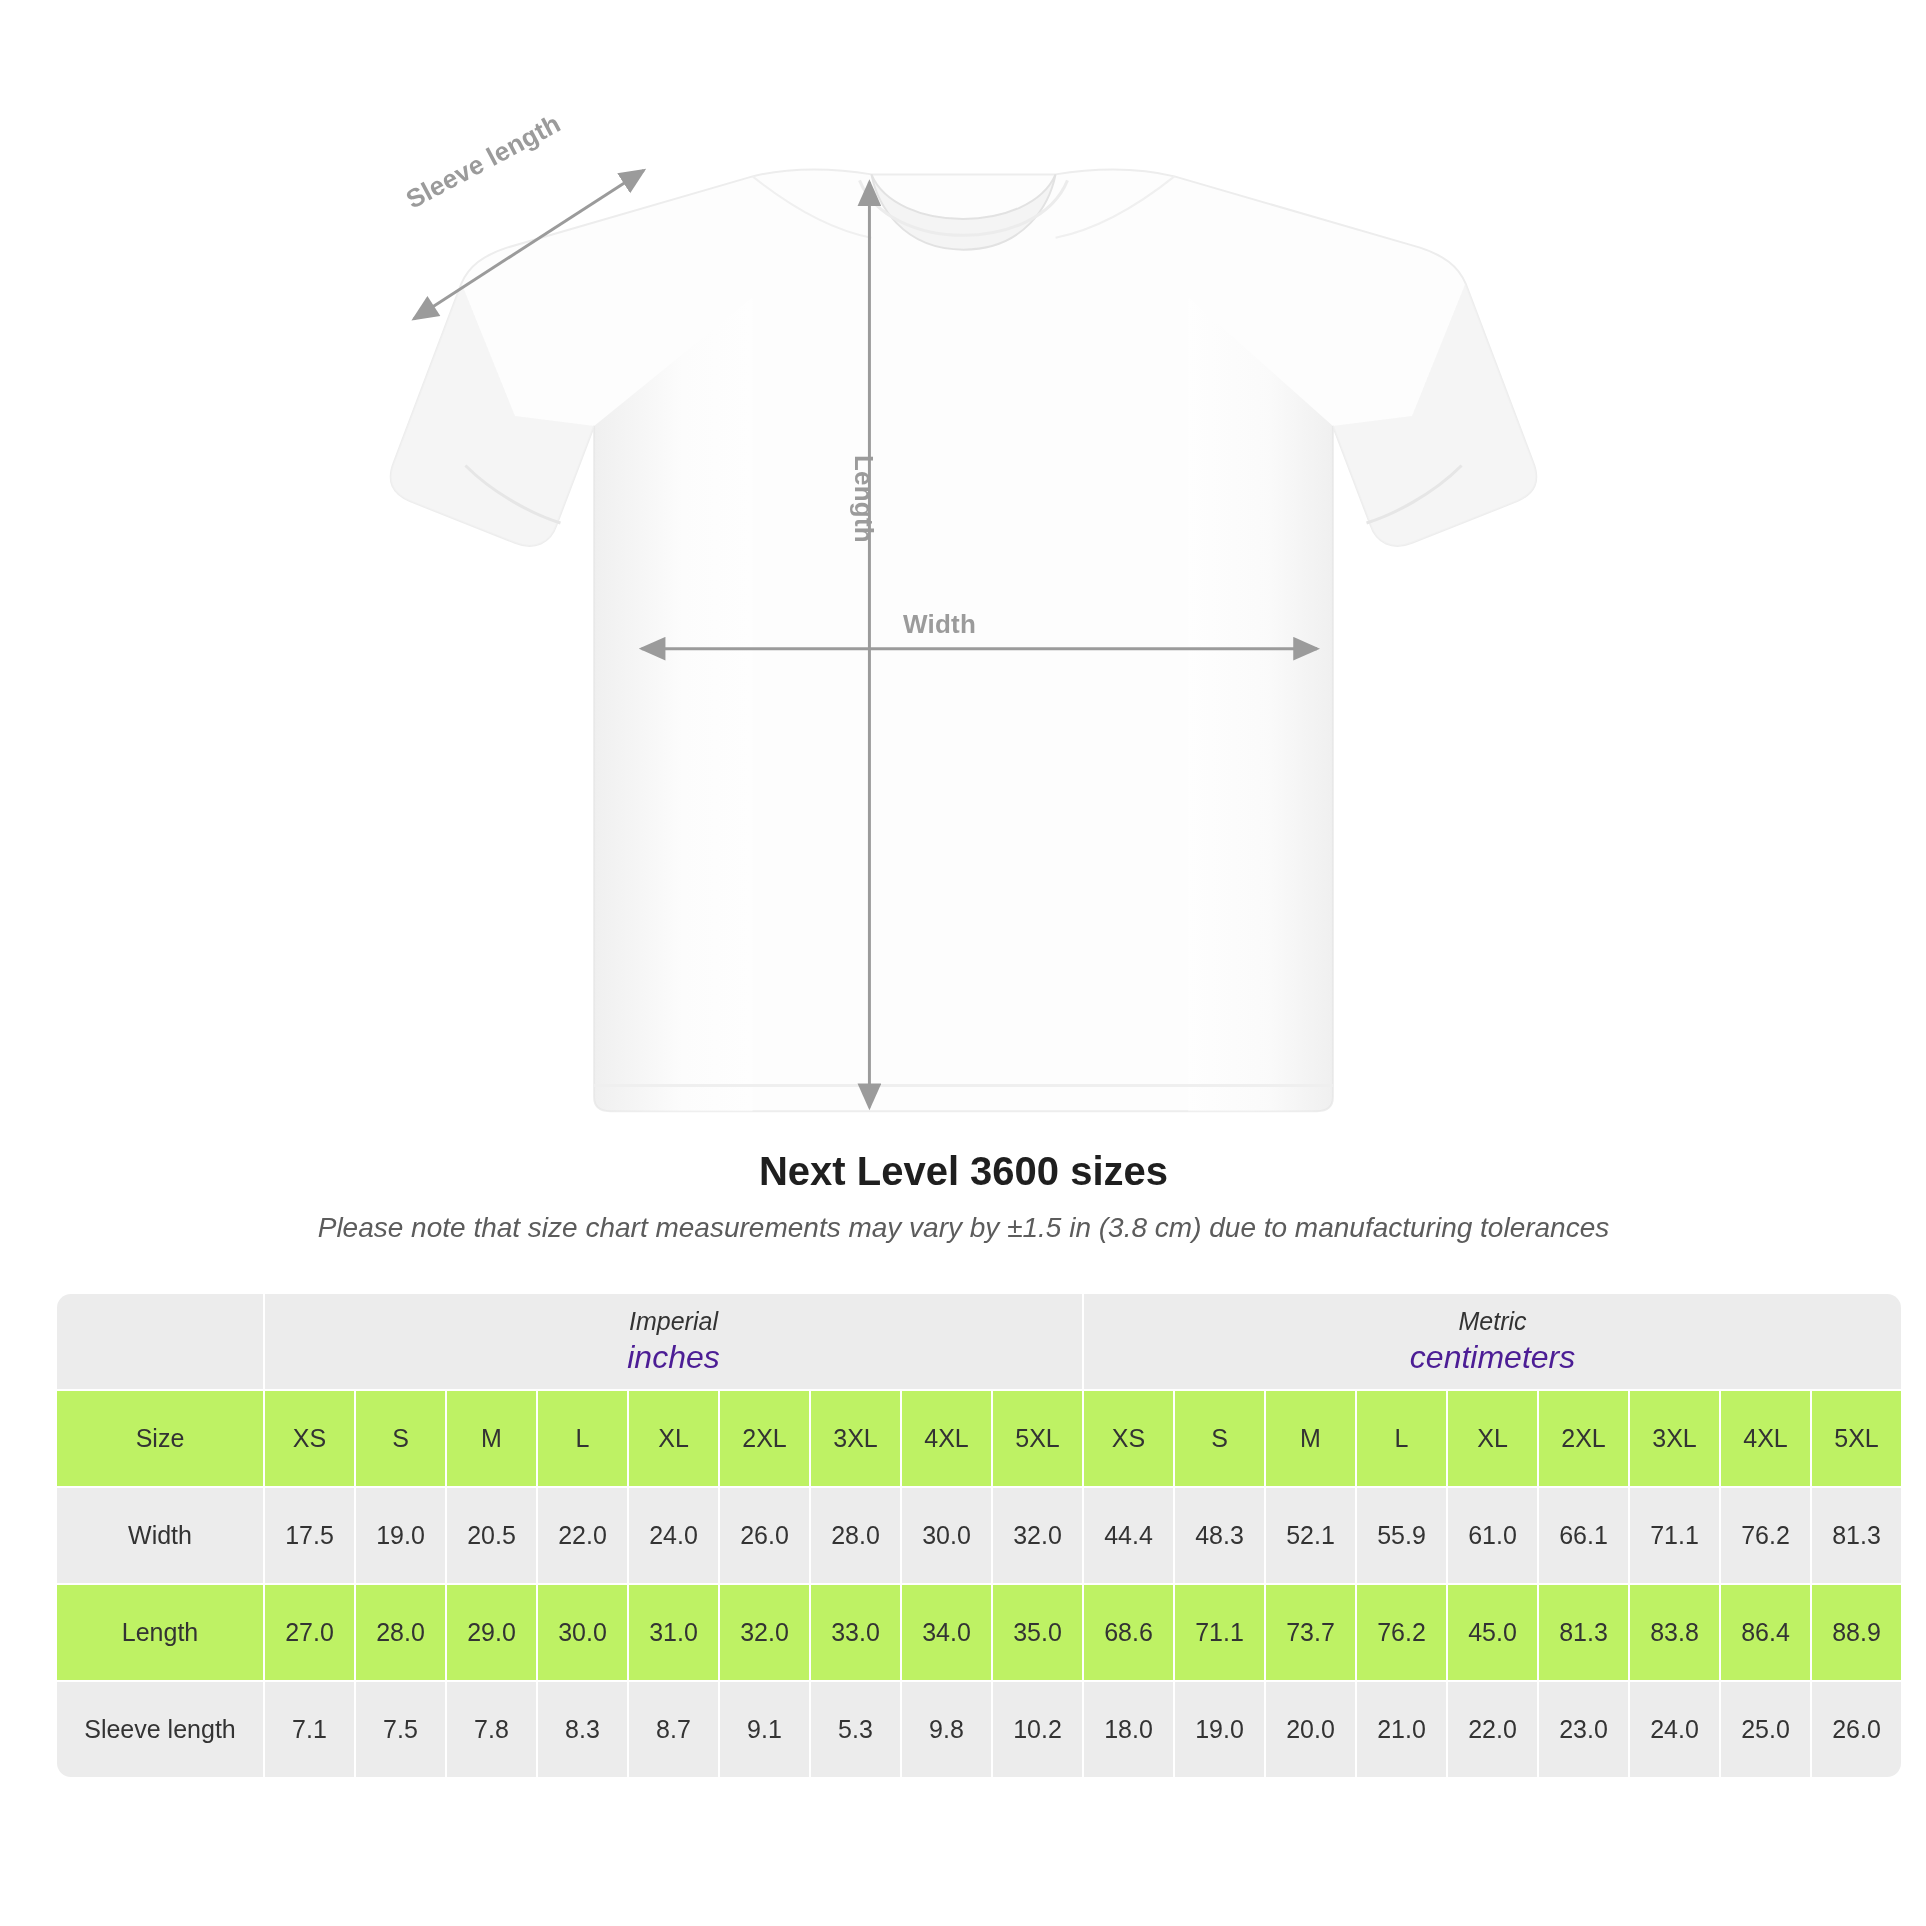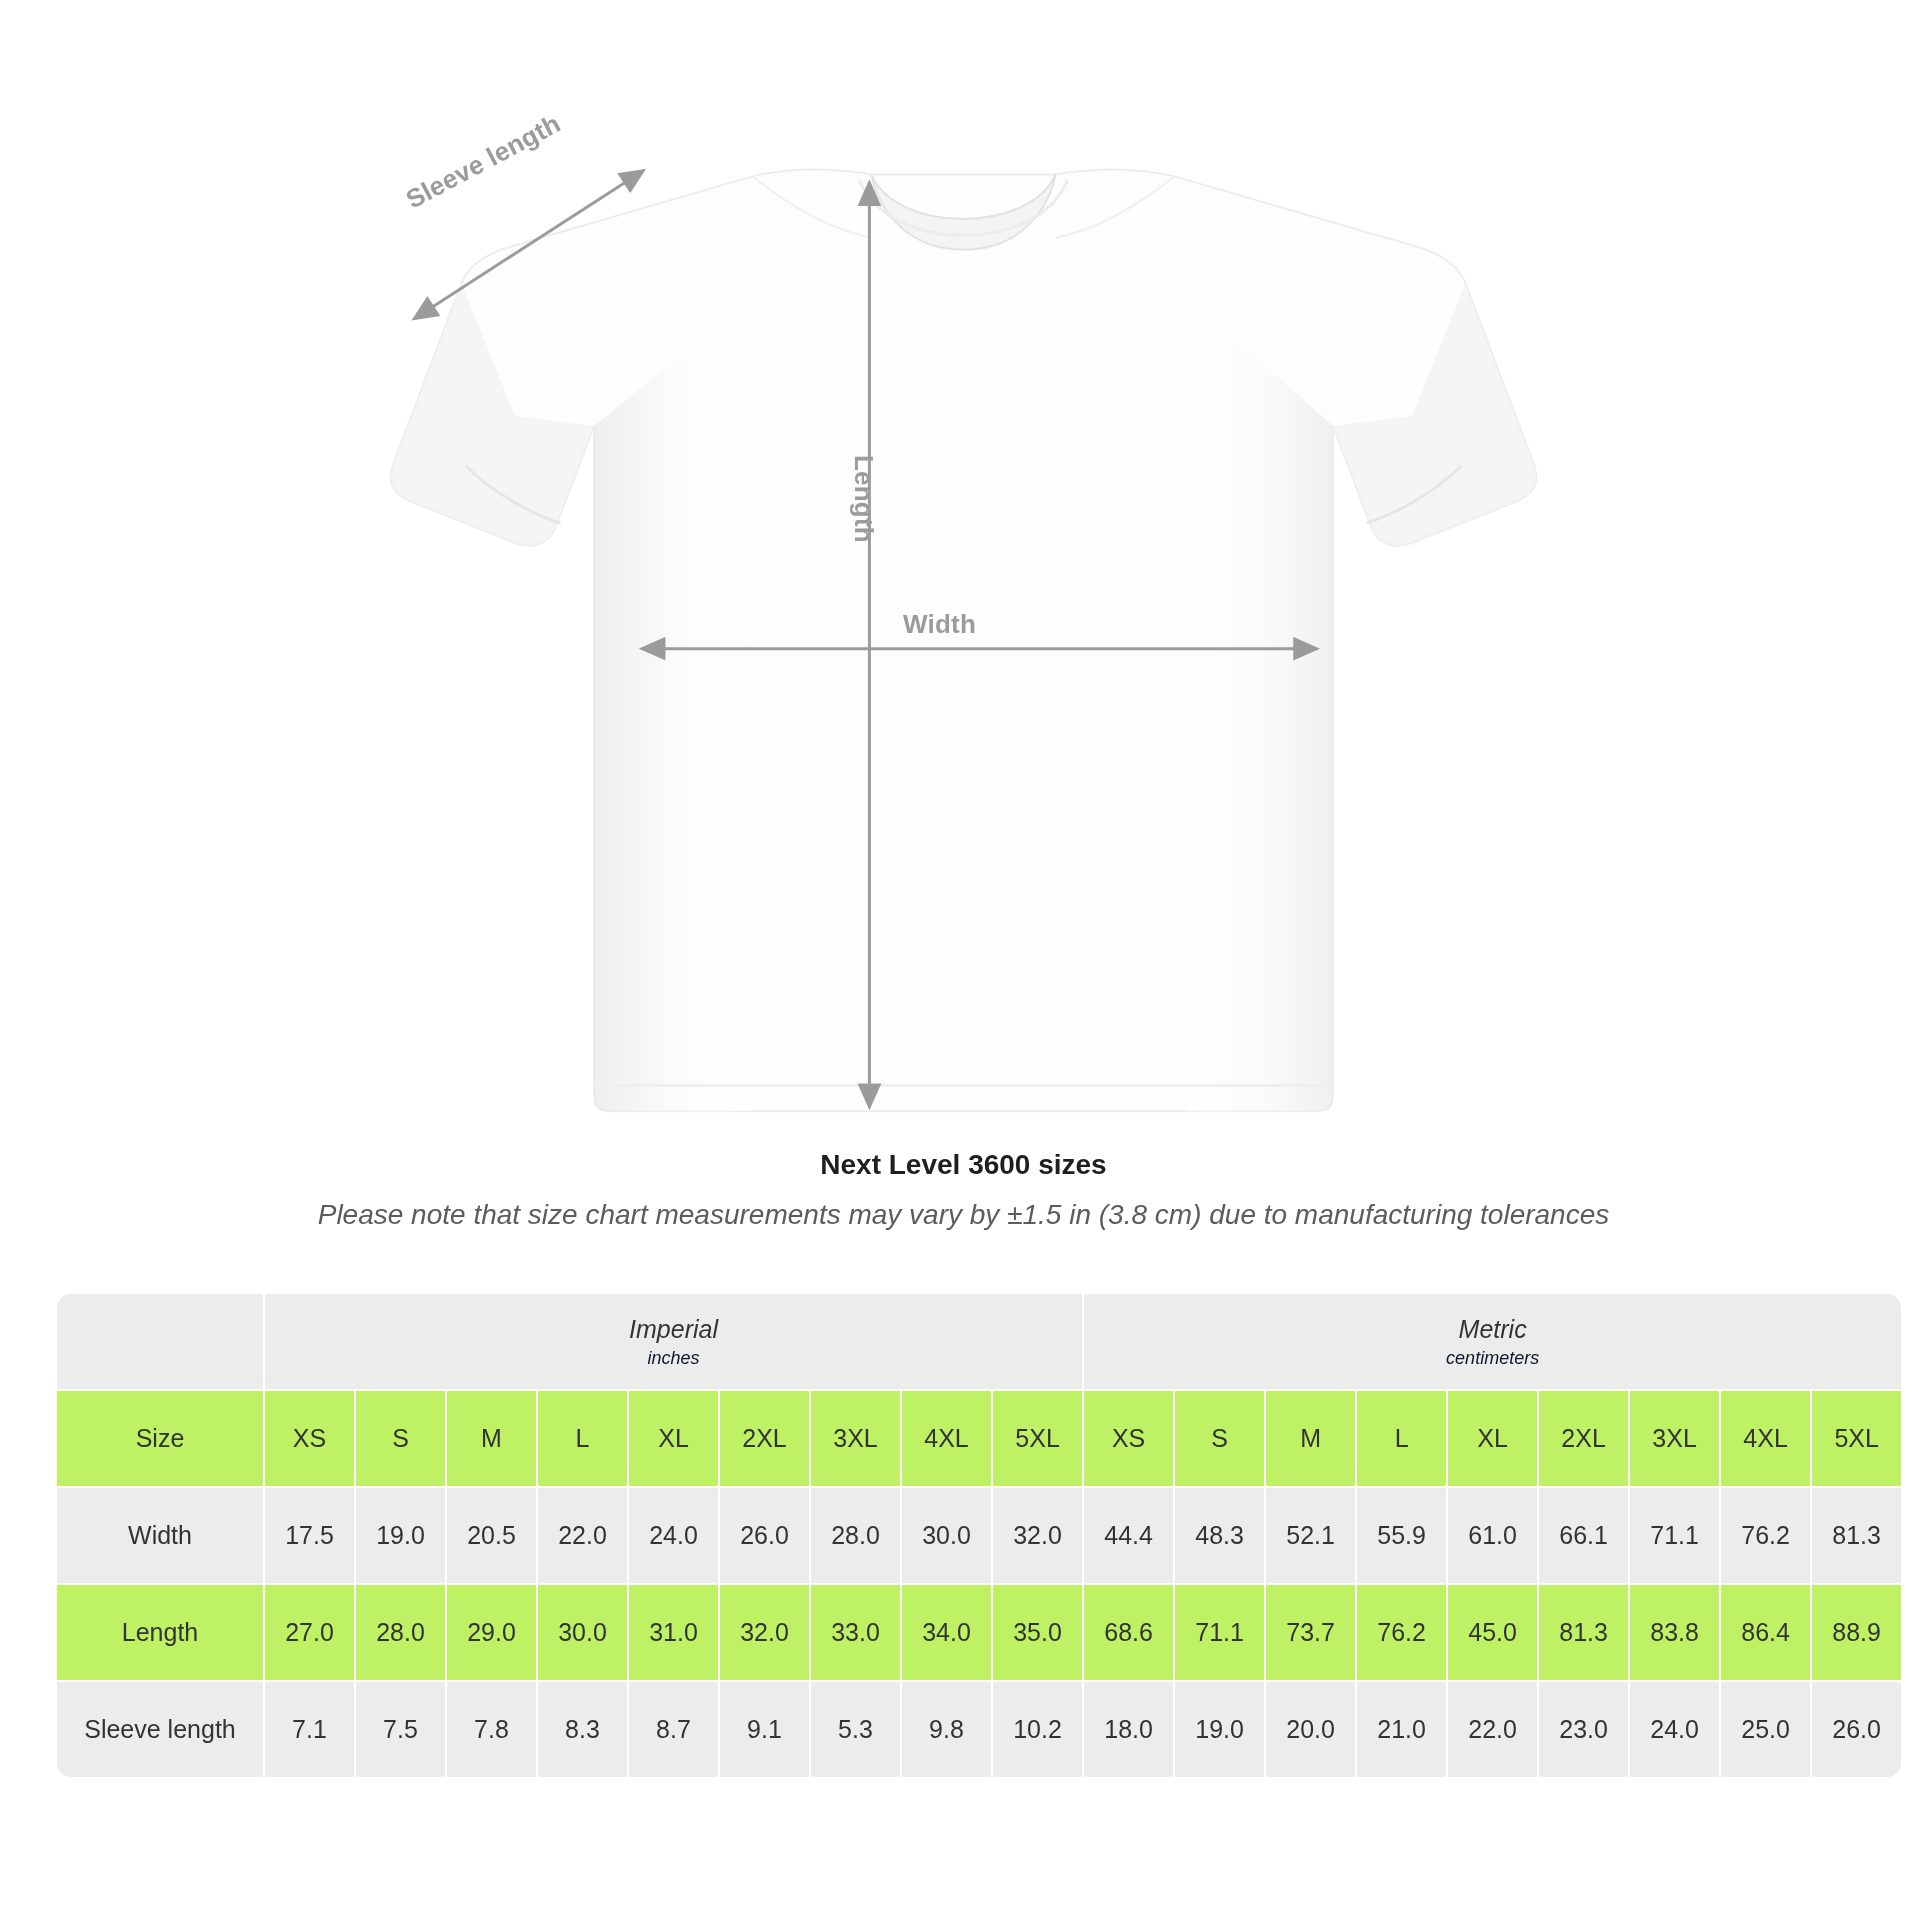--- a/index.html
+++ b/index.html
@@ -55,21 +55,21 @@
     left: 903px;
     top: 609px;
   }
 
   
   .title-block {
     text-align: center;
     margin-top: 10px;
   }
   .chart-title {
-    font-size: 28px;
+    font-size: 40px;
     font-weight: bold;
     color: #1f1f1f;
     margin: 0 0 18px 0;
   }
   .chart-note {
     font-size: 28px;
     font-style: italic;
     color: #5c5c5c;
     margin: 0;
   }
@@ -101,24 +101,24 @@
     background: #ececec;
     font-size: 34px;
     font-style: italic;
     font-weight: bold;
     color: #4a4a4a;
     height: 131px;
     line-height: 1.15;
   }
   .unit-head .sub {
     display: block;
-    font-size: 18px;
+    font-size: 32px;
     font-weight: normal;
     font-style: italic;
-    color: #0f172a;
+    color: #4c1d95;
     margin-top: 4px;
   }
   .corner-cell {
     background: #ececec;
   }
   .row-head {
     font-weight: bold;
     font-size: 27px;
     color: #2e2e2e;
     background: #ececec;

